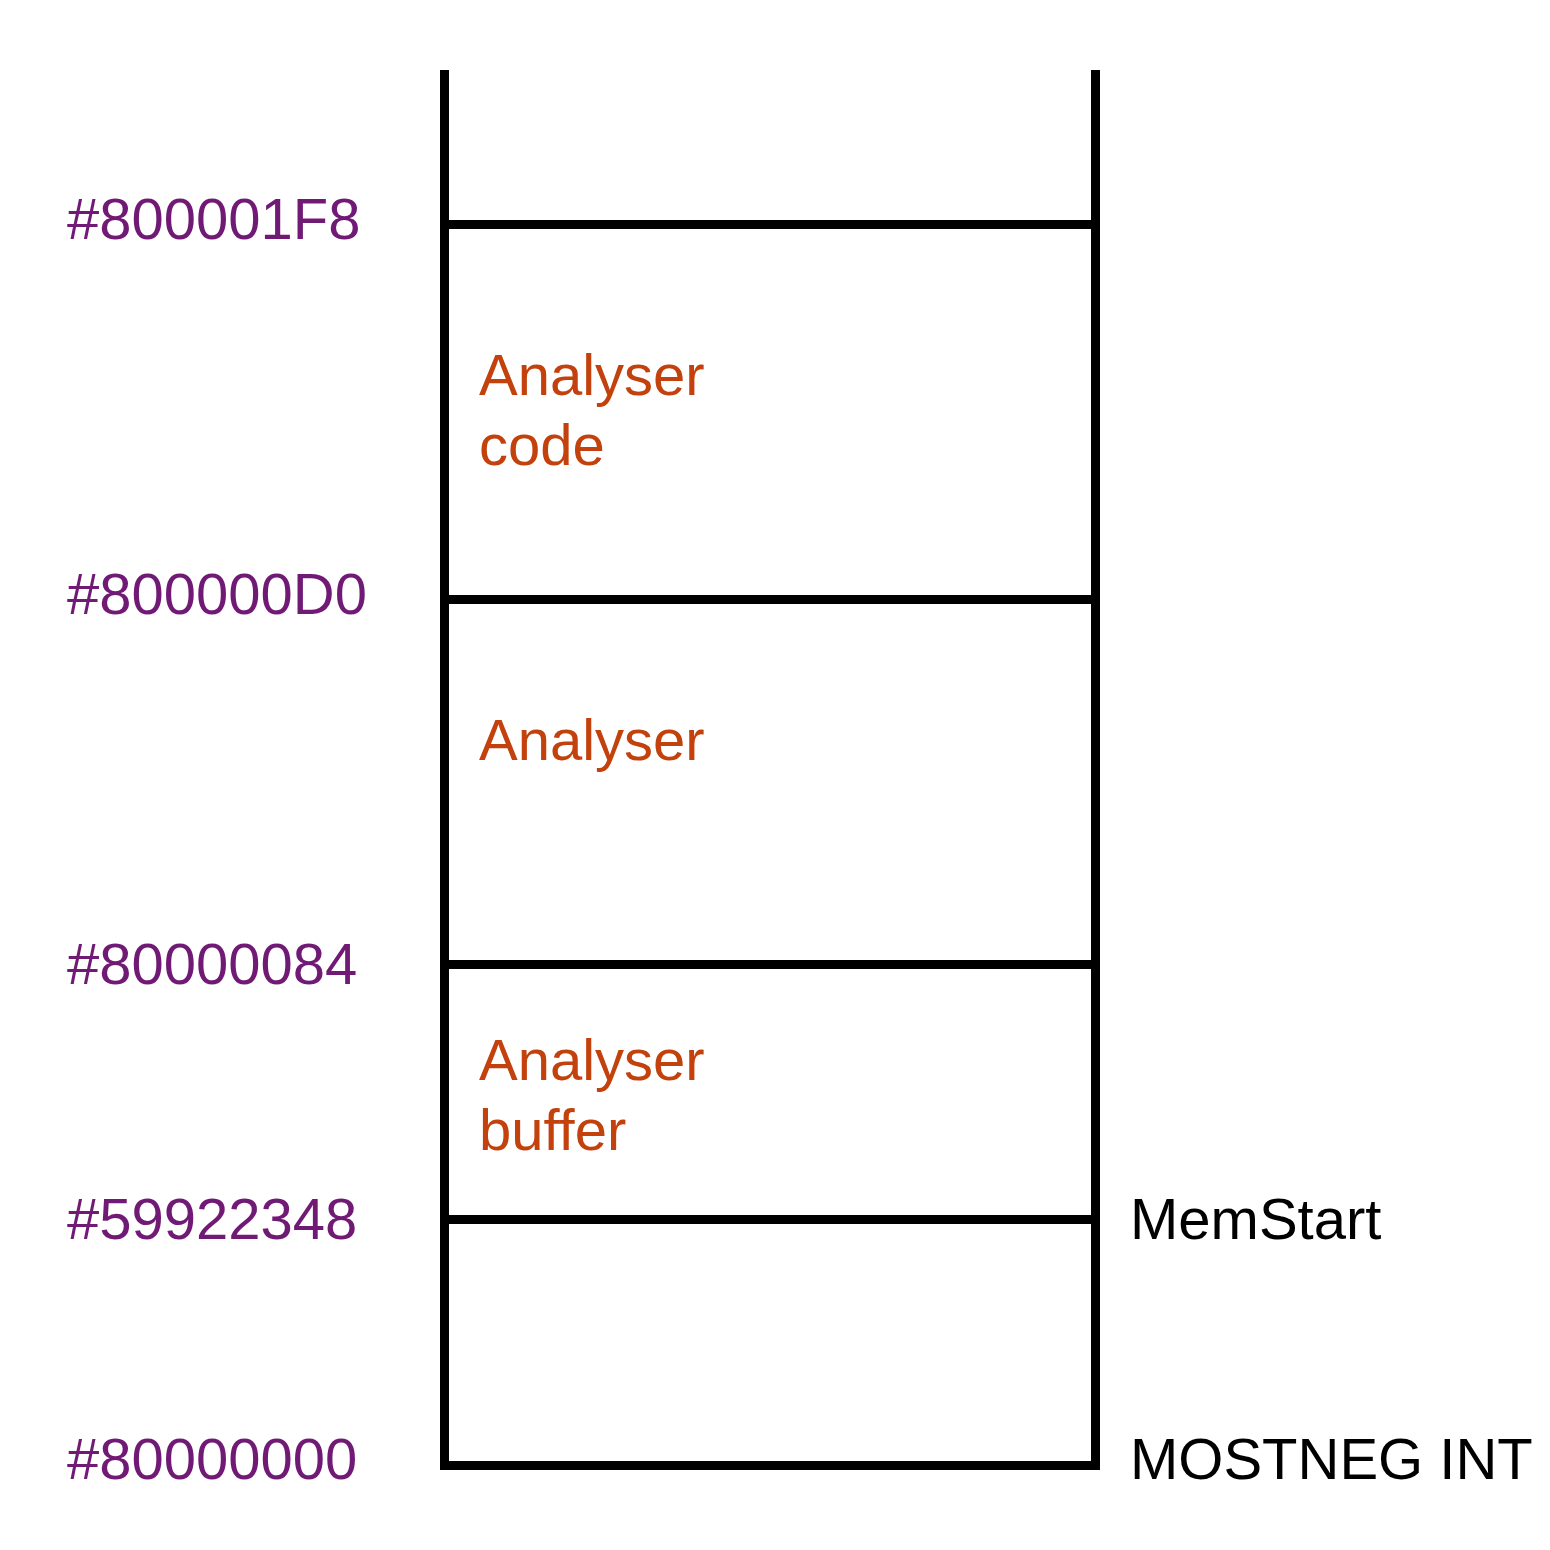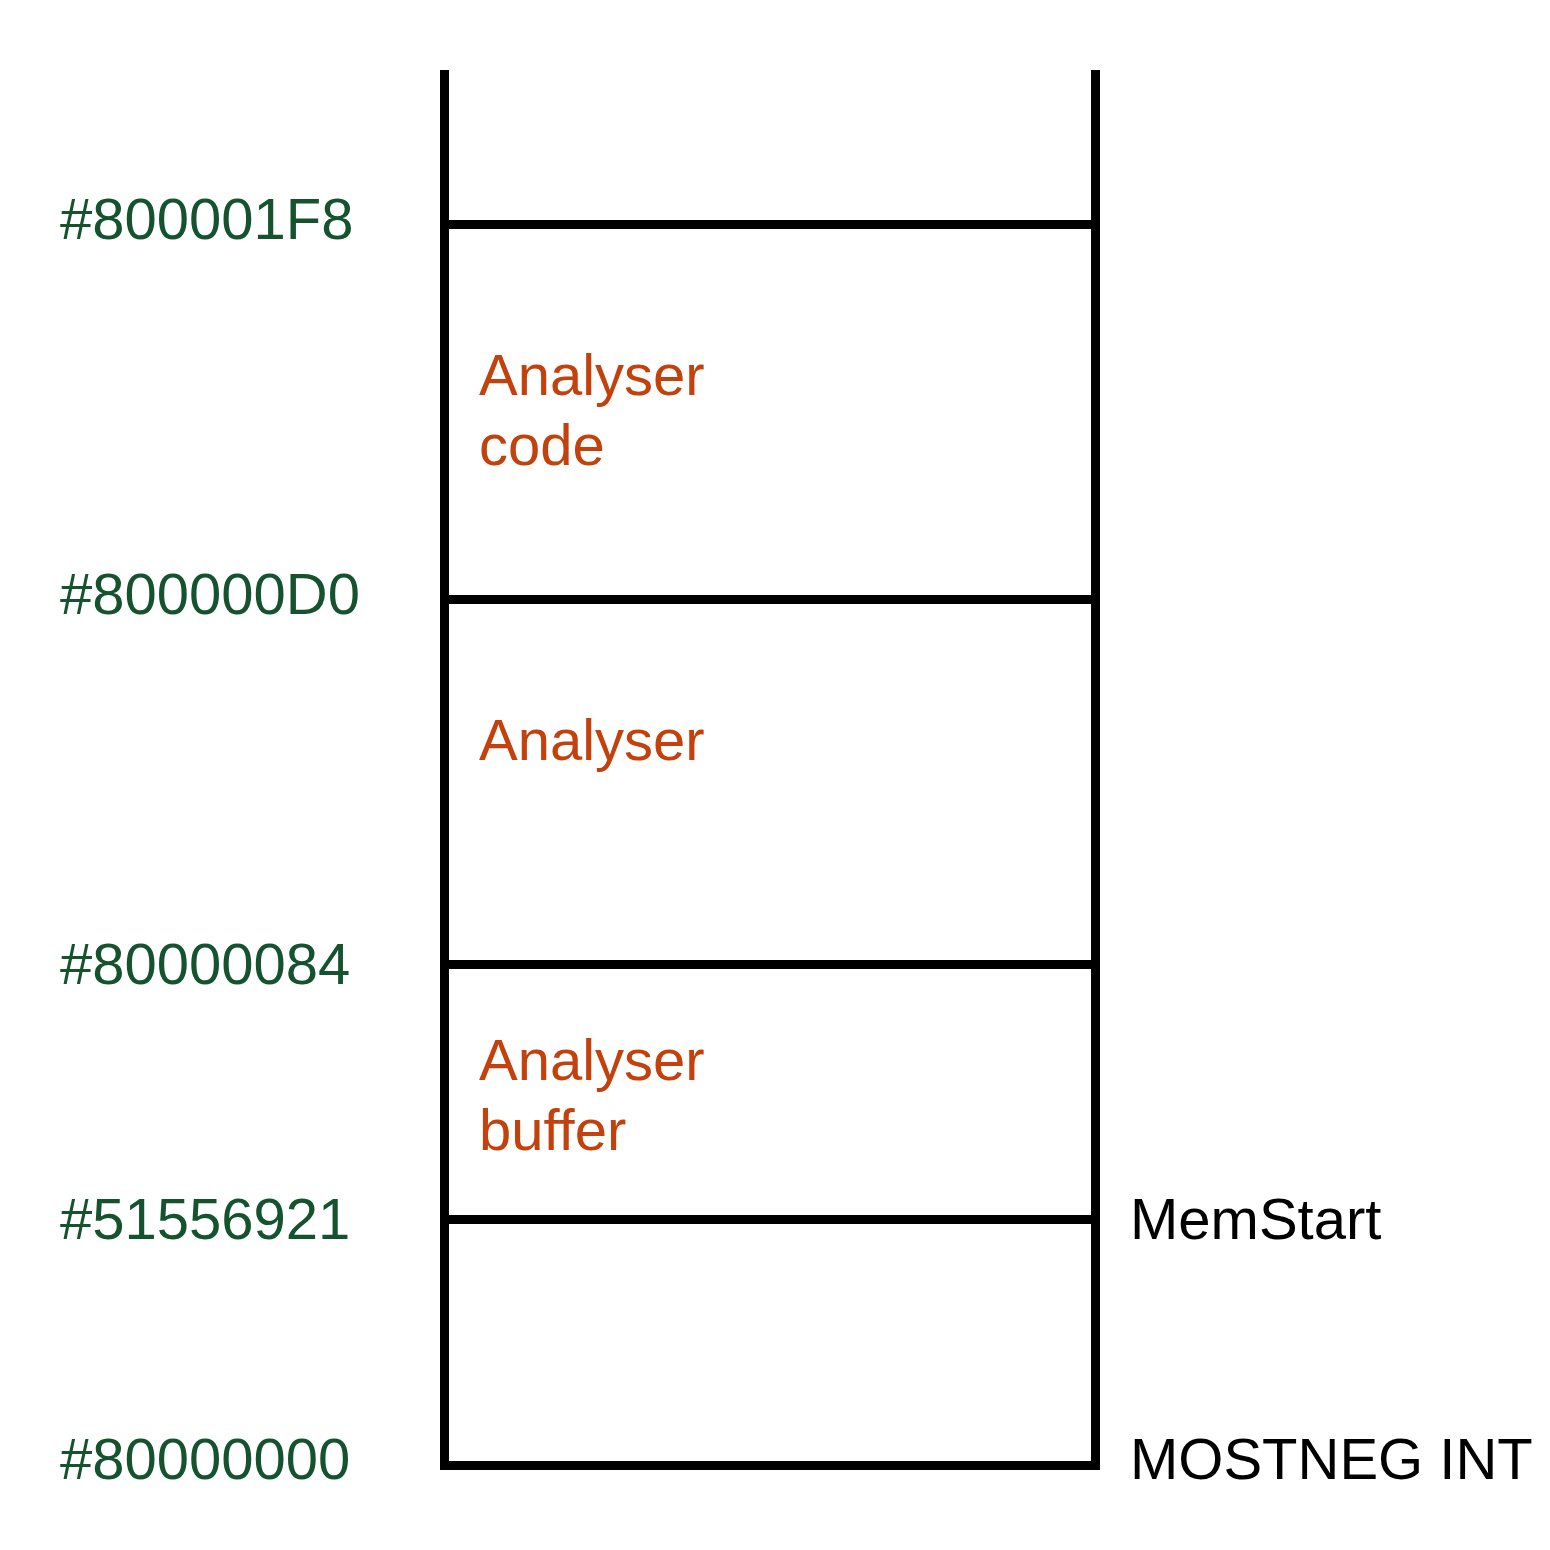--- a/index.html
+++ b/index.html
@@ -41,43 +41,43 @@
     .region-label {
       position: absolute;
       left: 30px;
       font-size: 58px;
       line-height: 1.2;
       color: #c2410c;
       width: 500px;
     }
     .left-address {
       position: absolute;
-      left: 0;
+      left: 7px;
       font-size: 58px;
-      color: #14532d;
+      color: #701a75;
       white-space: nowrap;
       text-align: right;
     }
     .right-label {
       position: absolute;
       left: 1070px;
       font-size: 58px;
       color: black;
       white-space: nowrap;
     }
   </style>
 </head>
 <body>
 
 <div class="diagram-container">
 
   <div class="left-address" style="top:115px">#800001F8</div>
   <div class="left-address" style="top:490px">#800000D0</div>
   <div class="left-address" style="top:860px">#80000084</div>
-  <div class="left-address" style="top:1115px">#51556921</div>
+  <div class="left-address" style="top:1115px">#59922348</div>
   <div class="left-address" style="top:1355px">#80000000</div>
 
   <div class="memory-column">
     <div class="divider" style="top:150px"></div>
     <div class="divider" style="top:525px"></div>
     <div class="divider" style="top:890px"></div>
     <div class="divider" style="top:1145px"></div>
 
     <div class="region-label" style="top:270px">
       <span>Analyser</span><br>

